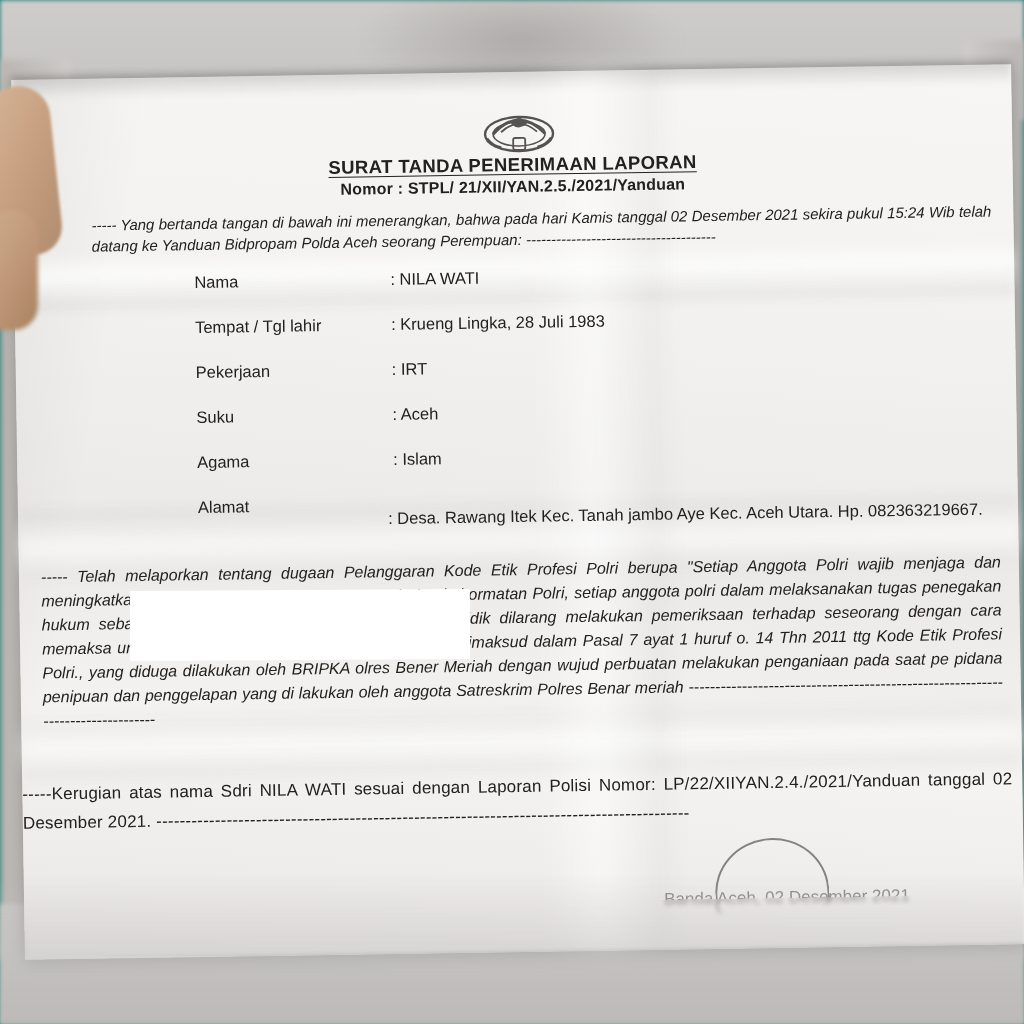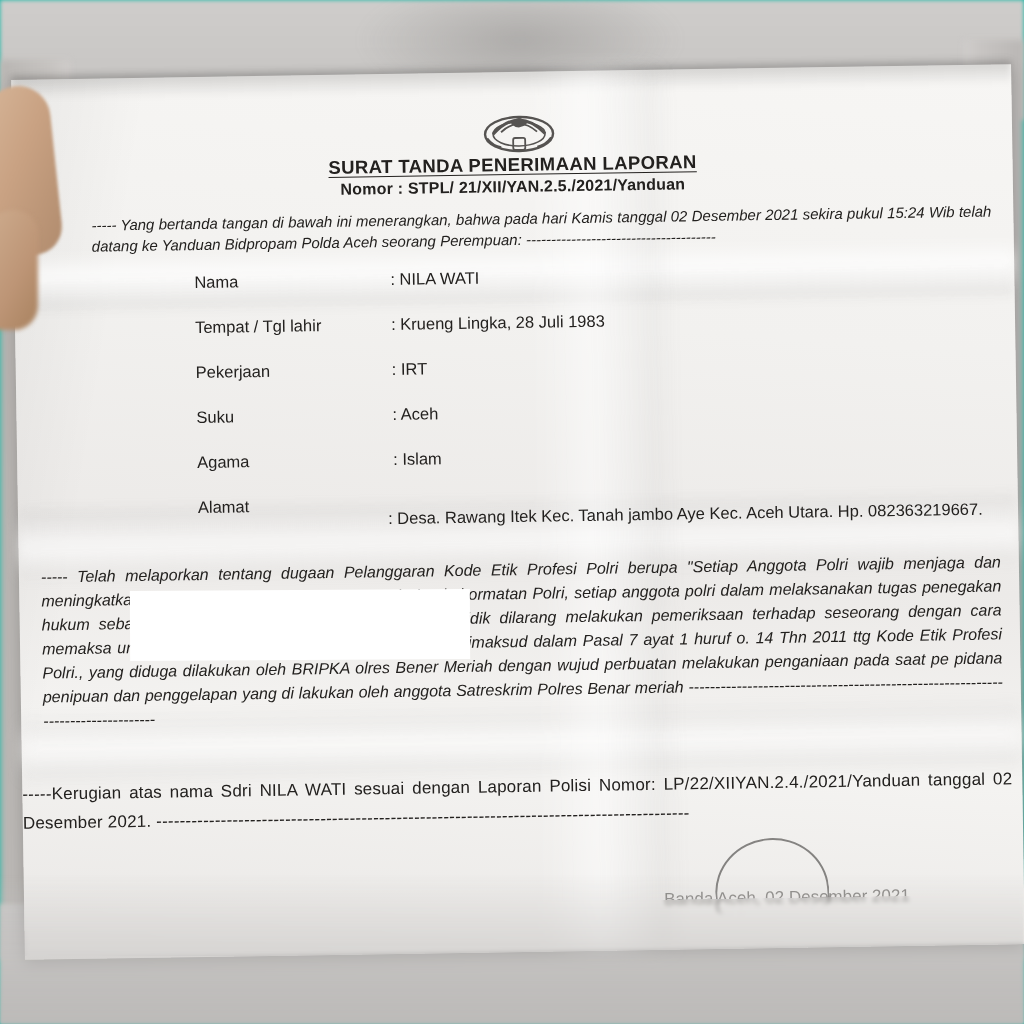--- a/index.html
+++ b/index.html
@@ -9,21 +9,21 @@
     height: 1024px;
     overflow: hidden;
     background: #ffffff;
     font-family: "Liberation Sans", sans-serif;
   }
 
   #scene {
     position: relative;
     width: 1024px;
     height: 1024px;
-    background: #14b8a6;
+    background: #0f766e;
     overflow: hidden;
   }
 
   
   .bg-top {
     position: absolute;
     left: 0; top: 0;
     width: 1024px; height: 120px;
     background: linear-gradient(180deg, #cfcdcb 0%, #c9c7c5 55%, #bfbdbb 100%);
     filter: blur(2px);

